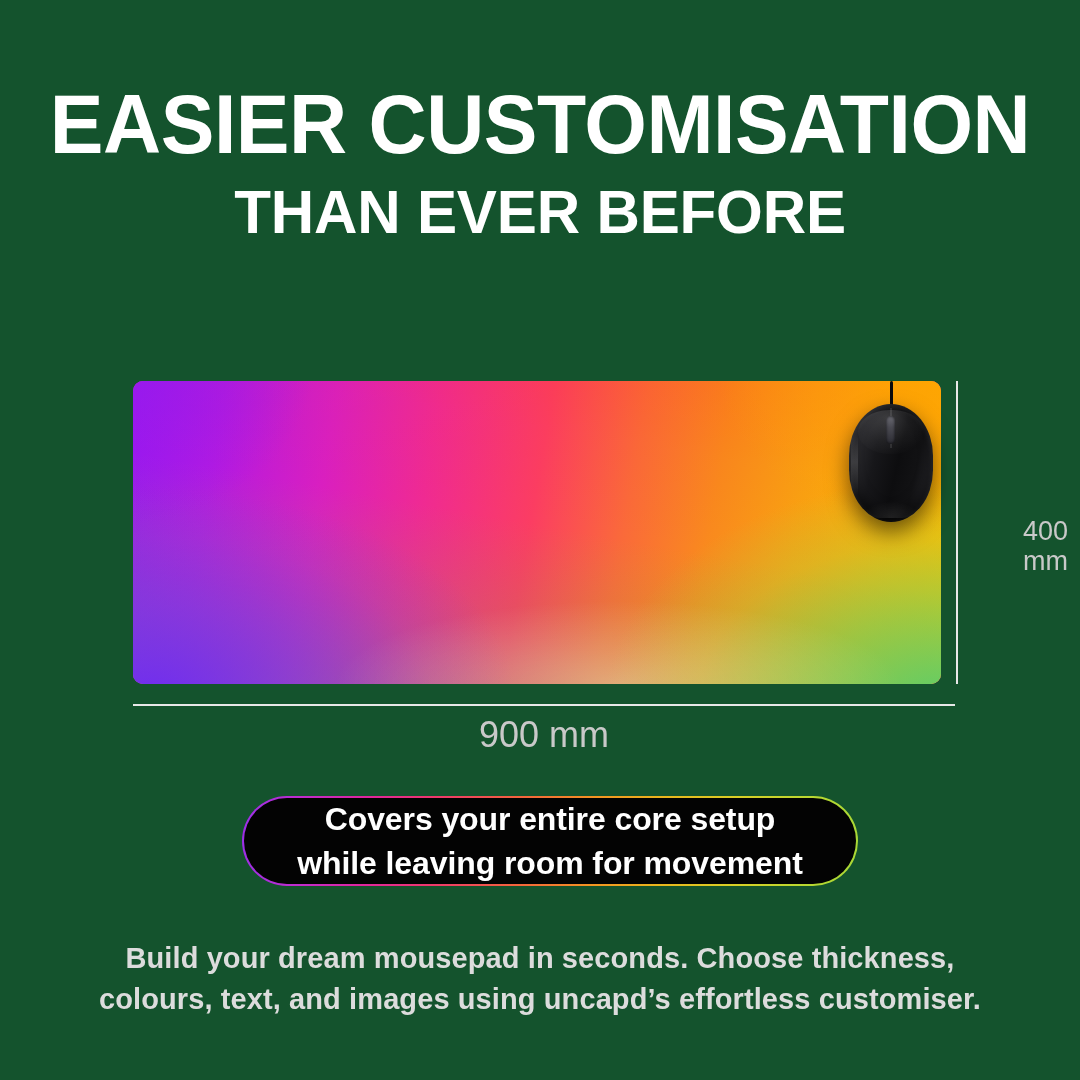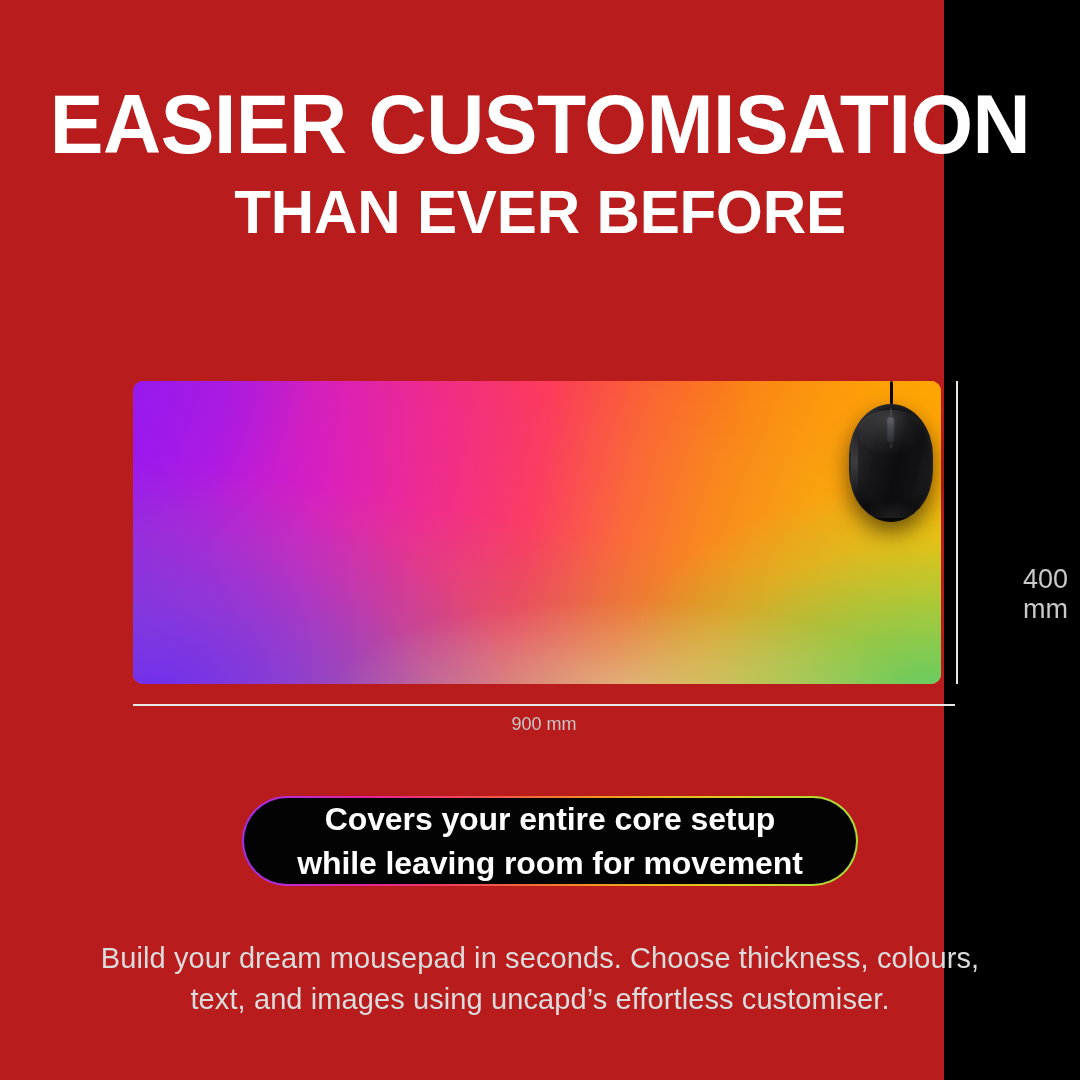--- a/index.html
+++ b/index.html
@@ -10,23 +10,23 @@
   body {
     width: 1080px;
     height: 1080px;
     overflow: hidden;
     font-family: "Liberation Sans", sans-serif;
     -webkit-font-smoothing: antialiased;
   }
 
   .poster {
     position: relative;
-    width: 944px;
+    width: 1080px;
     height: 1080px;
-    background: #b91c1c;
+    background: #14532d;
   }
 
   
   .headline-block {
     position: absolute;
     left: 0;
     top: 84px;
     width: 1080px;
     text-align: center;
   }
@@ -254,37 +254,36 @@
   .dim-v-label {
     position: absolute;
     left: 916px;
     top: 516px;
     width: 152px;
     text-align: right;
     font-size: 27px;
     line-height: 1.12;
     color: #c9c9c9;
     font-weight: 400;
-    margin-top: 48px;
   }
   .dim-h {
     position: absolute;
     left: 133px;
     top: 704px;
     width: 822px;
     height: 2px;
     background: #e8e8e8;
   }
   .dim-h-label {
     position: absolute;
     left: 133px;
     top: 714px;
     width: 822px;
     text-align: center;
-    font-size: 18px;
+    font-size: 36px;
     color: #c9c9c9;
     font-weight: 400;
   }
 
   
   .pill {
     position: absolute;
     left: 242px;
     top: 796px;
     width: 616px;
@@ -327,21 +326,21 @@
   
   .footer {
     position: absolute;
     left: 90px;
     top: 938px;
     width: 900px;
     text-align: center;
     color: #dcdcdc;
     font-size: 29px;
     line-height: 1.42;
-    font-weight: 400;
+    font-weight: 700;
     letter-spacing: 0.1px;
   }
 </style>
 </head>
 <body>
 
 <div class="poster">
 
   <div class="headline-block">
     <div class="headline-1">EASIER CUSTOMISATION</div>

